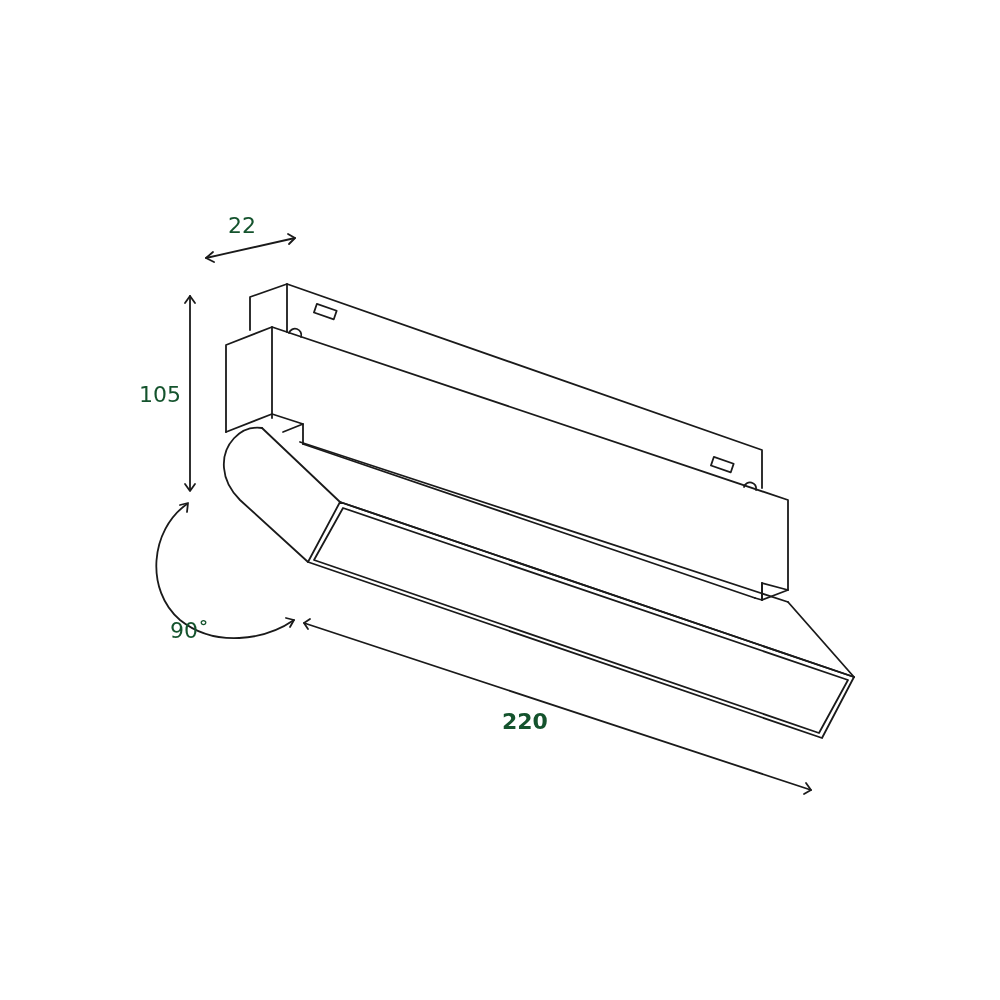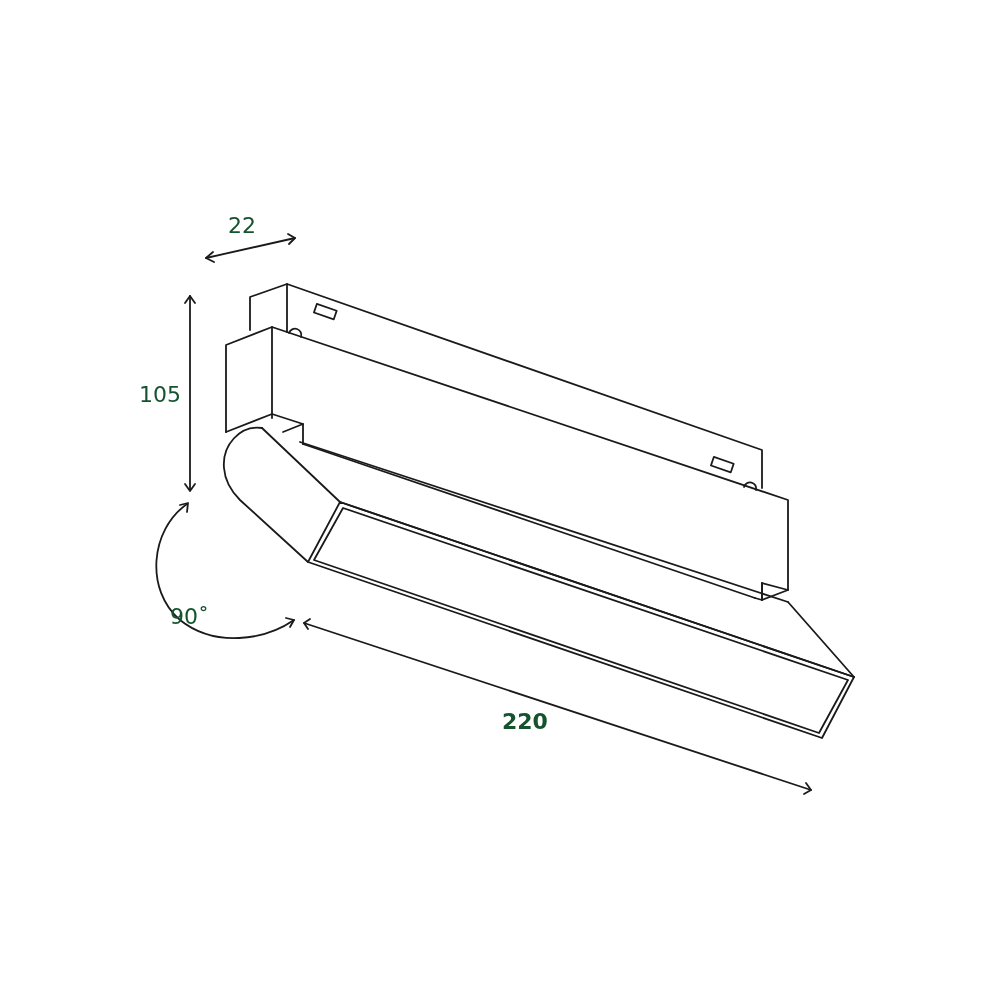--- a/index.html
+++ b/index.html
@@ -64,15 +64,15 @@
 
     <g>
       <line x1="304" y1="623" x2="811" y2="790"></line>
       <polyline points="310,619 304,623 308,629"></polyline>
       <polyline points="806,783 811,790 804,794"></polyline>
     </g>
   </svg>
 
   <div class="dim-label" style="left:228px; top:215px;">22</div>
   <div class="dim-label" style="left:129px; top:384px;margin-left:10px;">105</div>
-  <div class="dim-label" style="left:170px; top:606px;text-align:right;">90˚</div>
+  <div class="dim-label" style="left:170px; top:620px;text-align:right;">90˚</div>
   <div class="dim-label" style="left:502px; top:711px;font-weight:bold;">220</div>
 </div>
 
 </body></html>

